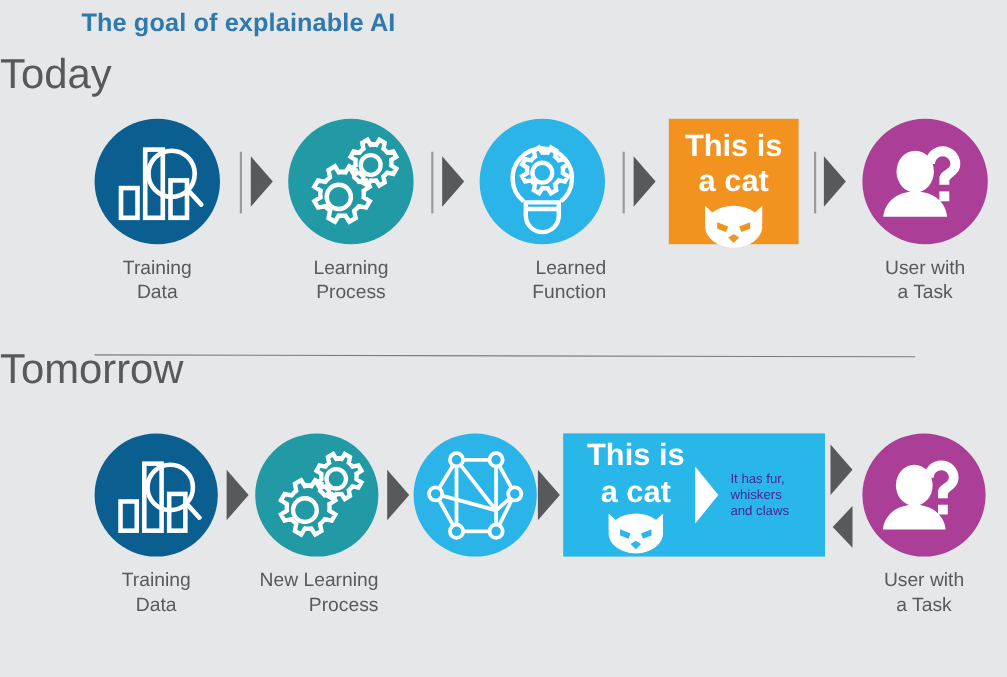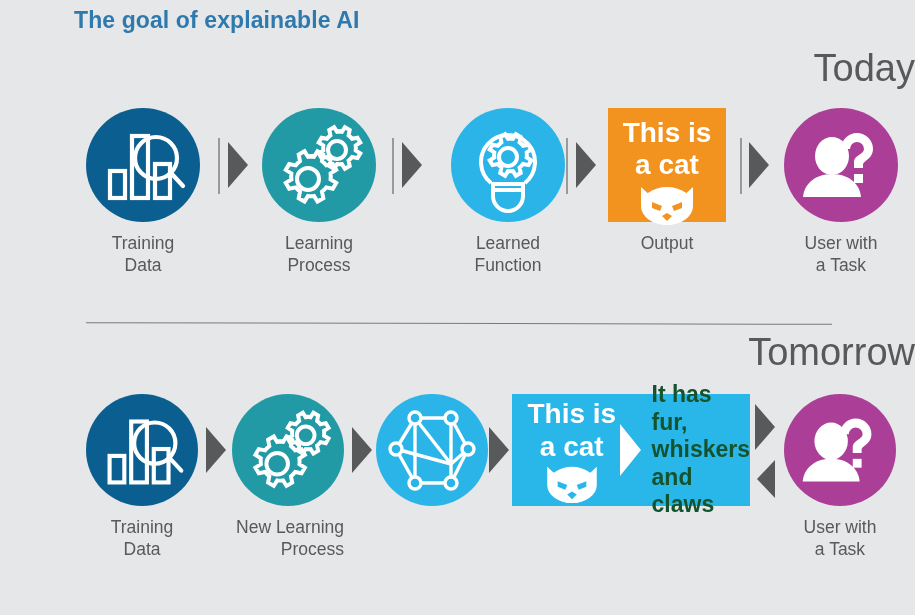--- a/index.html
+++ b/index.html
@@ -19,27 +19,27 @@
     left: 74px;
     top: 7px;
     font-size: 23px;
     font-weight: bold;
     color: #2e79ae;
     letter-spacing: 0.1px;
   }
   .section-heading {
     position: absolute;
     width: 915px;
-    text-align: right;
+    text-align: left;
     font-size: 38px;
     color: #58595b;
     font-weight: normal;
   }
   #today-heading { top: 47px; left: 0; }
-  #tomorrow-heading { top: 331px; left: 0; }
+  #tomorrow-heading { top: 315px; left: 0; }
 
   .divider {
     position: absolute;
     left: 86px;
     top: 323px;
     width: 746px;
     height: 1px;
     background: #7b7b7b;
     transform: rotate(0.13deg);
   }
@@ -104,26 +104,25 @@
     margin: 0 auto;
   }
   .box-caption {
     color: #ffffff;
     font-size: 28px;
     font-weight: bold;
     line-height: 1.16;
     white-space: pre-line;
   }
   .panel-text {
-    color: #14532d;
-    font-size: 23px;
+    color: #4c1d95;
+    font-size: 12px;
     line-height: 1.2;
     text-align: left;
     white-space: pre-line;
-    font-weight: bold;
   }
   svg { display: block; }
 </style>
 </head>
 <body>
 
 <div class="page-title">The goal of explainable AI</div>
 
 <div class="section-heading" id="today-heading">Today</div>
 
@@ -160,21 +159,21 @@
         </g>
       </svg>
     </div>
     <div class="node-label">Learning
 Process</div>
   </div>
 
   <div class="tick" style="left:392px; top:30px; height:56px;"></div>
   <div class="arrow arrow-right" style="left:402px; top:34px;"></div>
 
-  <div class="node" style="left:450px; top:0; width:116px;">
+  <div class="node" style="left:435px; top:0; width:116px;text-align:right;">
     <div class="circle" style="width:114px;height:114px;background:#2ab4e8;">
       <svg width="114" height="114" viewBox="0 0 114 114" aria-hidden="true">
         <g fill="none" stroke="#ffffff" stroke-width="4">
           <path d="M40 75 a27 27 0 1 1 34 0"></path>
           <path d="M42 76 h30 v12 a15 15 0 0 1 -30 0 z"></path>
           <line x1="42" y1="82" x2="72" y2="82"></line>
           <circle cx="57" cy="49" r="9"></circle>
           <path d="M57 30 a19 19 0 0 1 5 0.7 l2.9 -4.6 4.8 2.8 -1.1 5.4 a19 19 0 0 1 3.5 3.5 l5.4 -1.1 2.8 4.8 -4.6 2.9 a19 19 0 0 1 0 5 l4.6 2.9 -2.8 4.8 -5.4 -1.1 a19 19 0 0 1 -3.5 3.5 l1.1 5.4 -4.8 2.8 -2.9 -4.6 a19 19 0 0 1 -5 0 l-2.9 4.6 -4.8 -2.8 1.1 -5.4 a19 19 0 0 1 -3.5 -3.5 l-5.4 1.1 -2.8 -4.8 4.6 -2.9 a19 19 0 0 1 0 -5 l-4.6 -2.9 2.8 -4.8 5.4 1.1 a19 19 0 0 1 3.5 -3.5 l-1.1 -5.4 4.8 -2.8 2.9 4.6 a19 19 0 0 1 5 -0.7z"></path>
         </g>
       </svg>
@@ -191,21 +190,20 @@
       <div class="box-caption" style="padding-top:9px;">This is
 a cat</div>
       <svg width="64" height="42" viewBox="0 0 64 42" style="margin:2px auto 0;" aria-hidden="true">
         <path fill="#ffffff" d="M6 3 L6 18 A26 23 0 0 0 58 18 L58 3 L46 14 A30 22 0 0 0 18 14 Z"></path>
         <ellipse cx="32" cy="22" rx="26" ry="19" fill="#ffffff"></ellipse>
         <path fill="#f2921f" d="M17 18 l10 4 -2 5 -8 -3z"></path>
         <path fill="#f2921f" d="M47 18 l-10 4 2 5 8 -3z"></path>
         <path fill="#f2921f" d="M32 29 l5 3 -5 5 -5 -5z"></path>
       </svg>
     </div>
-    <div class="node-label">Output</div>
   </div>
 
   <div class="tick" style="left:740px; top:30px; height:56px;"></div>
   <div class="arrow arrow-right" style="left:749px; top:34px;"></div>
 
   <div class="node" style="left:783px; top:0; width:116px;">
     <div class="circle" style="width:114px;height:114px;background:#ab3f97;">
       <svg width="114" height="114" viewBox="0 0 114 114" aria-hidden="true">
         <g fill="#ffffff">
           <ellipse cx="48" cy="48" rx="17" ry="19"></ellipse>

